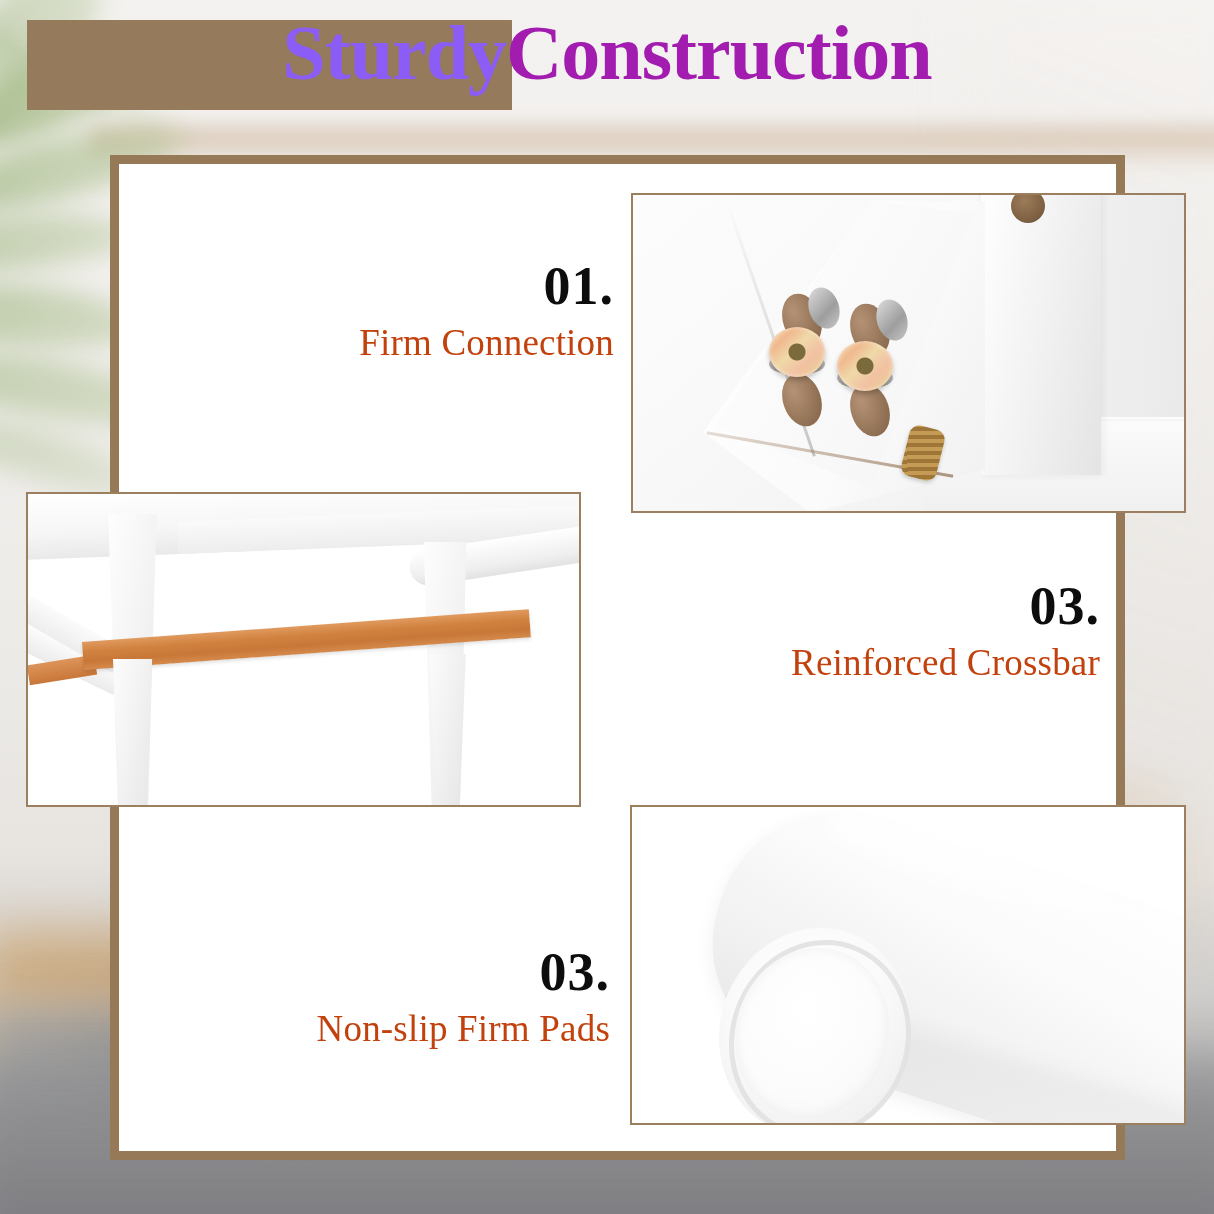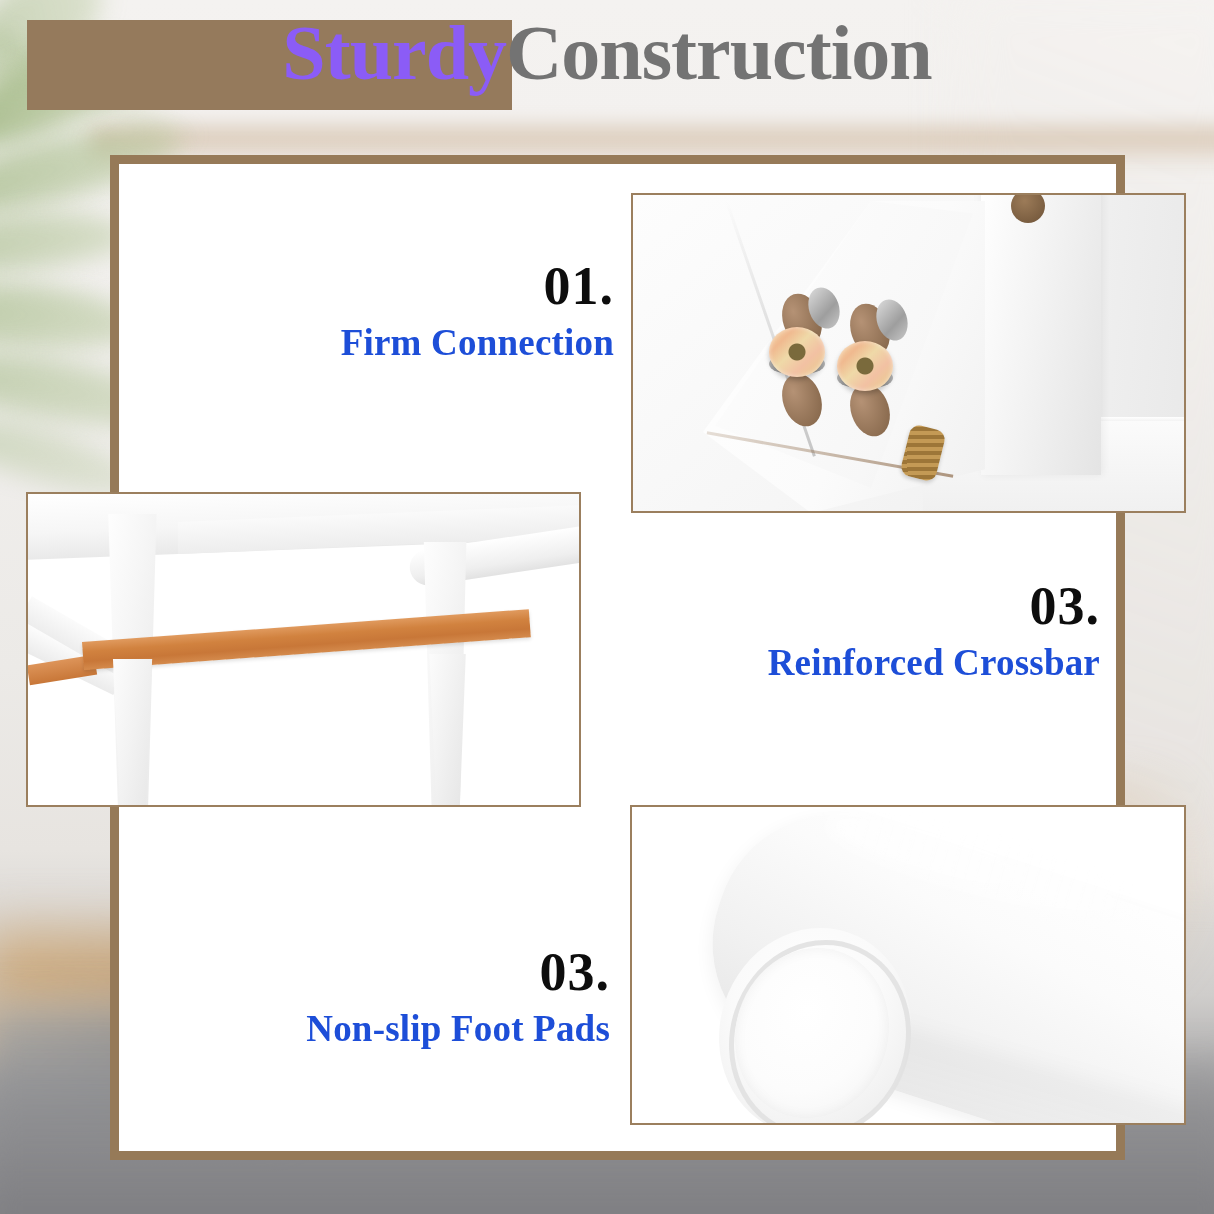--- a/index.html
+++ b/index.html
@@ -146,21 +146,21 @@
     width: 1214px;
     text-align: center;
     font-family: "Liberation Serif", serif;
     font-size: 78px;
     font-weight: 700;
     letter-spacing: -1px;
     line-height: 1;
     white-space: nowrap;
   }
   .title-word-1 { color: #8b5cf6; }
-  .title-word-2 { color: #737373; }
+  .title-word-2 { color: #a21caf; }
 
   
   .frame {
     position: absolute;
     left: 110px;
     top: 155px;
     width: 1015px;
     height: 1005px;
     border: 9px solid #967A58;
     background: #ffffff;
@@ -176,23 +176,23 @@
   .step-num {
     font-family: "Liberation Serif", serif;
     font-weight: 700;
     font-size: 54px;
     color: #0d0d0d;
     line-height: 1.05;
     letter-spacing: 1px;
   }
   .step-label {
     font-family: "Liberation Serif", serif;
-    font-weight: 700;
+    font-weight: 400;
     font-size: 37px;
-    color: #1d4ed8;
+    color: #c2410c;
     line-height: 1.2;
     letter-spacing: .2px;
     margin-top: 6px;
     white-space: nowrap;
   }
 
   .step-text.s1 { left: 170px; top: 258px; width: 444px; }
   .step-text.s2 { left: 660px; top: 578px; width: 440px; }
   .step-text.s3 { left: 160px; top: 944px; width: 450px; }
 
@@ -438,21 +438,21 @@
     <div class="step-label">Firm Connection</div>
   </div>
 
   <div class="step-text s2">
     <div class="step-num">03.</div>
     <div class="step-label">Reinforced Crossbar</div>
   </div>
 
   <div class="step-text s3">
     <div class="step-num">03.</div>
-    <div class="step-label">Non-slip Foot Pads</div>
+    <div class="step-label">Non-slip Firm Pads</div>
   </div>
 
   <div class="photo p1">
     <div class="ph-inner">
       <div class="bg-block-right"></div>
       <div class="shelf-edge"></div>
       <div class="shelf-base"></div>
       <div class="vert-post"></div>
       <div class="post-hole"></div>
       <div class="bracket"></div>

